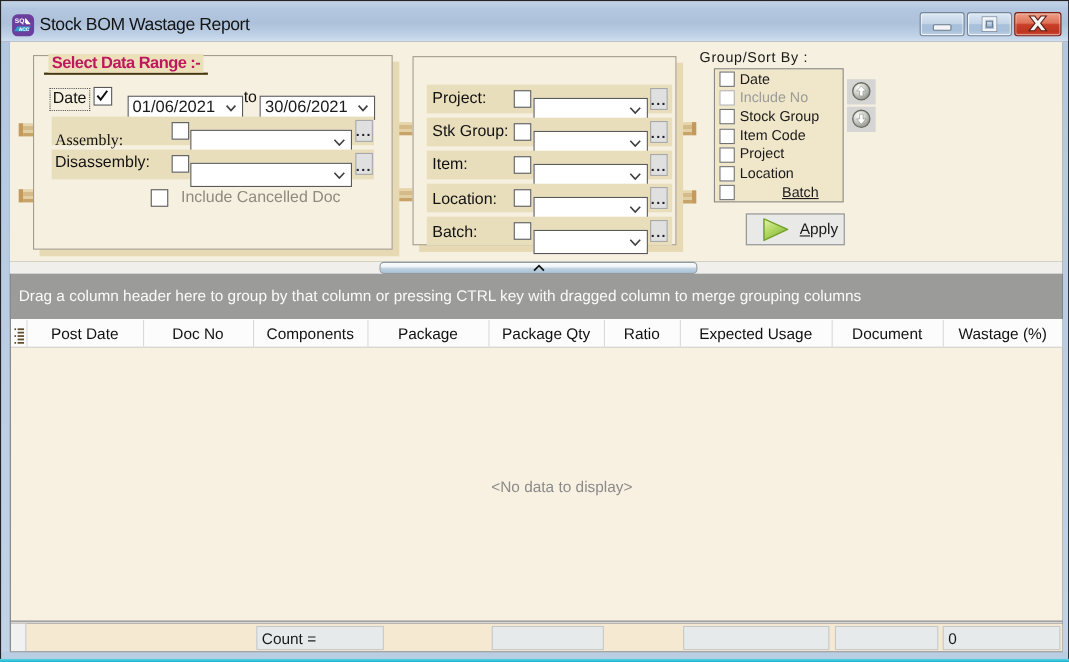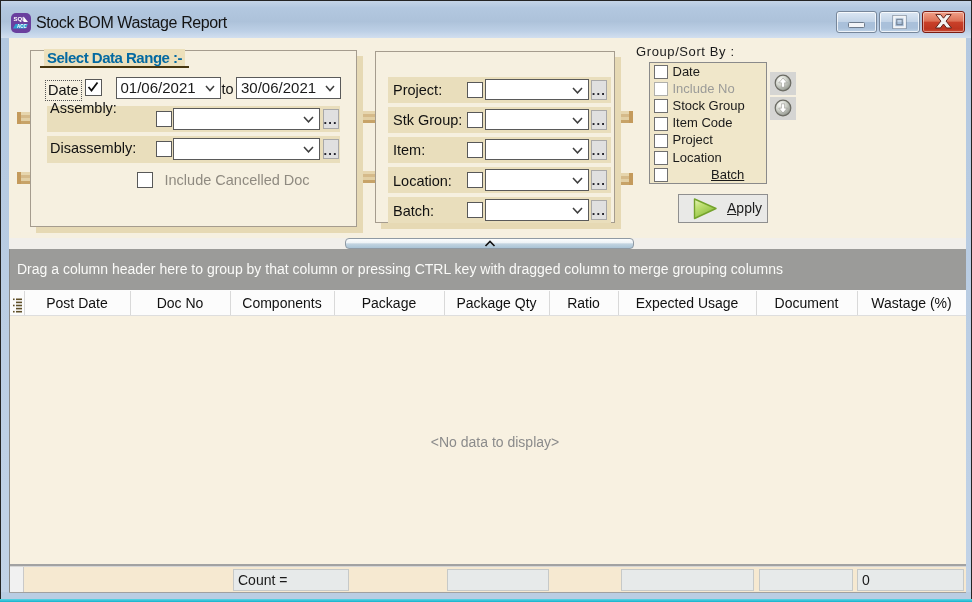--- a/index.html
+++ b/index.html
@@ -23,35 +23,35 @@
 
 #topzone{left:9px;top:38px;width:957px;height:200px;background:#f6f0e0;}
 #splitzone{left:9px;top:238px;width:957px;height:11px;background:#f1efeb;}
 #splitbar{left:345px;top:238px;width:289px;height:11px;border:1px solid #8f9aa4;border-radius:4px;box-sizing:border-box;background:linear-gradient(180deg,#fbfdfe 0%,#eef3f7 40%,#c2d4e1 55%,#a9c3d6 100%);}
 #grayband{left:9px;top:249px;width:957px;height:41px;background:#9b9b99;color:#fafaf8;font-size:14px;line-height:41px;}
 #grayband span{margin-left:8px;}
 #hdr{left:9px;top:290px;width:957px;height:26px;background:#fcfcfc;border-bottom:1px solid #dedede;box-sizing:border-box;}
 .hsep{top:291px;width:1px;height:24px;background:#d9d9d9;}
 .hcell{top:290px;height:26px;line-height:26px;text-align:center;font-size:14px;color:#111;}
 #gridbody{left:9px;top:316px;width:957px;height:249px;background:#f8f1e1;}
-#nodata{left:415px;top:434px;width:160px;text-align:center;font-size:14px;color:#8b8b8b;}
+#nodata{left:415px;top:434px;width:160px;text-align:right;font-size:14px;color:#8b8b8b;}
 #fline{left:9px;top:564px;width:957px;height:3px;background:linear-gradient(180deg,#a2a2a2 0 55%,#d6d6d6 55% 100%);}
 #footer{left:9px;top:567px;width:957px;height:25px;background:#f6e9d1;}
 #findic{left:10px;top:567px;width:14px;height:25px;background:#f1f1f1;border-right:1px solid #c9c9c9;box-sizing:border-box;}
 .fbox{top:568.5px;height:22px;background:#e7eaea;border:1px solid #c6c9c8;box-sizing:border-box;font-size:14px;line-height:20px;padding-left:4px;}
 #gridline{left:9px;top:592px;width:957px;height:1px;background:#a0a0a0;}
 
 .panel{background:#f6f0e0;border:1px solid #a59c8e;box-shadow:6px 6px 0 #e6d9b4;box-sizing:border-box;}
 #panelL{left:30px;top:50px;width:327px;height:177px;}
 #panelM{left:375px;top:51px;width:240px;height:172px;}
 #sdr{left:40px;top:48.5px;width:149px;height:17px;border-bottom:2px solid #46360f;}
-#sdr b{position:absolute;left:4px;top:0;background:#ece0bb;padding:0 3px;font-size:15px;color:#0369a1;letter-spacing:-0.5px;white-space:nowrap;}
+#sdr b{position:absolute;left:4px;top:0;background:#ece0bb;padding:0 3px;font-size:15px;color:#be185d;letter-spacing:-0.5px;white-space:nowrap;}
 .strip{background:#e9debc;}
 .lbl{font-size:14.5px;color:#111;line-height:16px;}
-.combo{background:#fff;border:1.5px solid #5a5a5a;box-sizing:border-box;}
+.combo{background:#fff;border:1.5px solid #5a5a5a;box-sizing:border-box;margin-top:10px;}
 .combo .tx{position:absolute;left:4px;top:1px;line-height:18px;font-size:15px;}
 .combo svg{position:absolute;right:5px;top:7px;}
 .cb{width:16px;height:16px;background:#fff;border:1.5px solid #585858;box-sizing:border-box;}
 .dots{background:#e0e0e0;border:1px solid #a8a8a8;box-sizing:border-box;text-align:center;font-size:13px;line-height:11px;color:#20202a;font-weight:bold;}
 .dots span{position:absolute;left:0;width:100%;bottom:2.5px;letter-spacing:1.2px;}
 
 #gslabel{left:636px;top:43.5px;font-size:13px;letter-spacing:0.6px;color:#1a1a1a;}
 #gsbox{left:649px;top:62px;width:118px;height:122px;background:#f0e7ca;border:1px solid #8a8a8a;box-sizing:border-box;}
 .gscb{width:14px;height:14px;background:#fff;border:1px solid #707070;box-sizing:border-box;}
 .gslbl{font-size:13px;line-height:16px;}
@@ -123,21 +123,21 @@
   </div>
 <div class="abs lbl" style="left:221.5px;top:81px;">to</div>
 <div class="abs combo" style="left:236px;top:77px;width:104.5px;height:22px;">
     <span class="tx">30/06/2021</span>
     <svg width="10" height="7">
       <path d="M1 1 L5 5.5 L9 1" stroke="#3f3f3f" stroke-width="1.5" fill="none"></path>
     </svg>
   </div>
 
 <div class="abs strip" style="left:46.5px;top:105.8px;width:293px;height:26.5px;"></div>
-<div class="abs lbl" style="left:50px;top:100px;">Assembly:</div>
+<div class="abs lbl" style="left:50px;top:120px;font-family:Liberation Serif, serif;">Assembly:</div>
 <div class="abs cb" style="left:156px;top:111px;"></div>
 <div class="abs combo" style="left:173px;top:107.5px;width:147px;height:22px;">
     <svg width="11" height="7">
       <path d="M1 1 L5.5 5.8 L10 1" stroke="#3f3f3f" stroke-width="1.5" fill="none"></path>
     </svg>
   </div>
 <div class="abs dots" style="left:322.5px;top:108.5px;width:16px;height:20px;">
     <span>...</span>
   </div>
 

